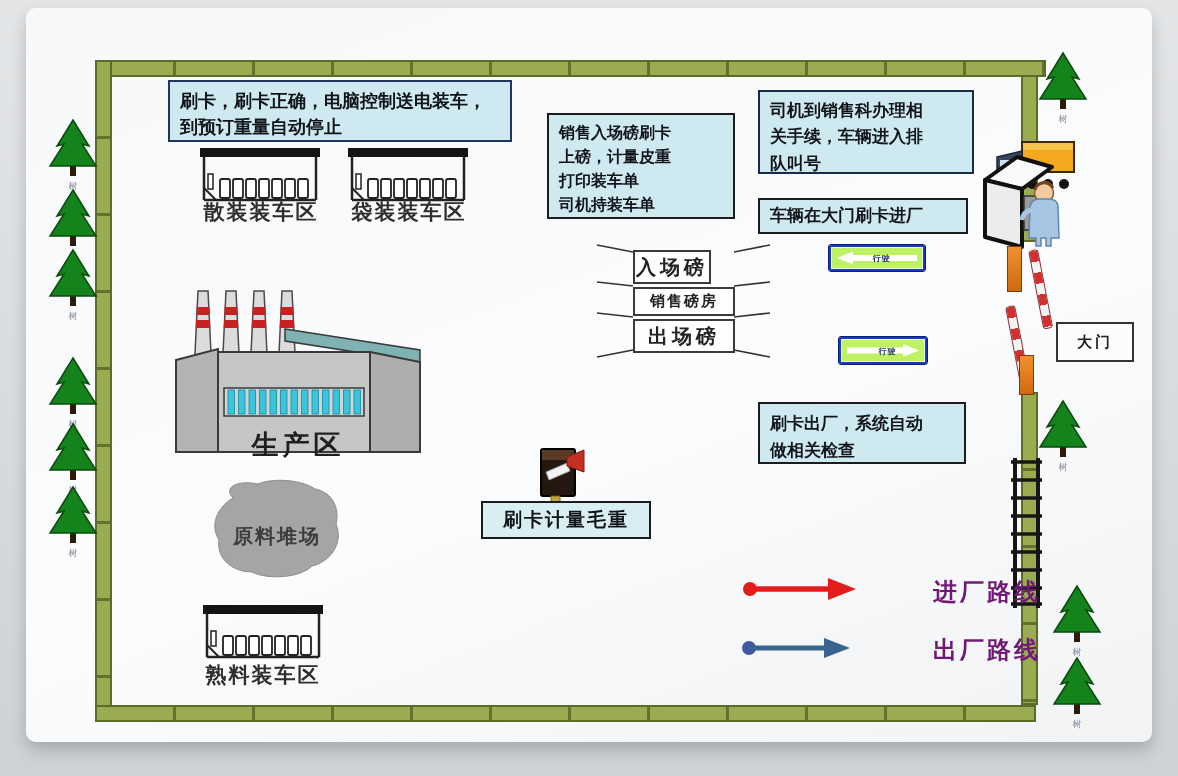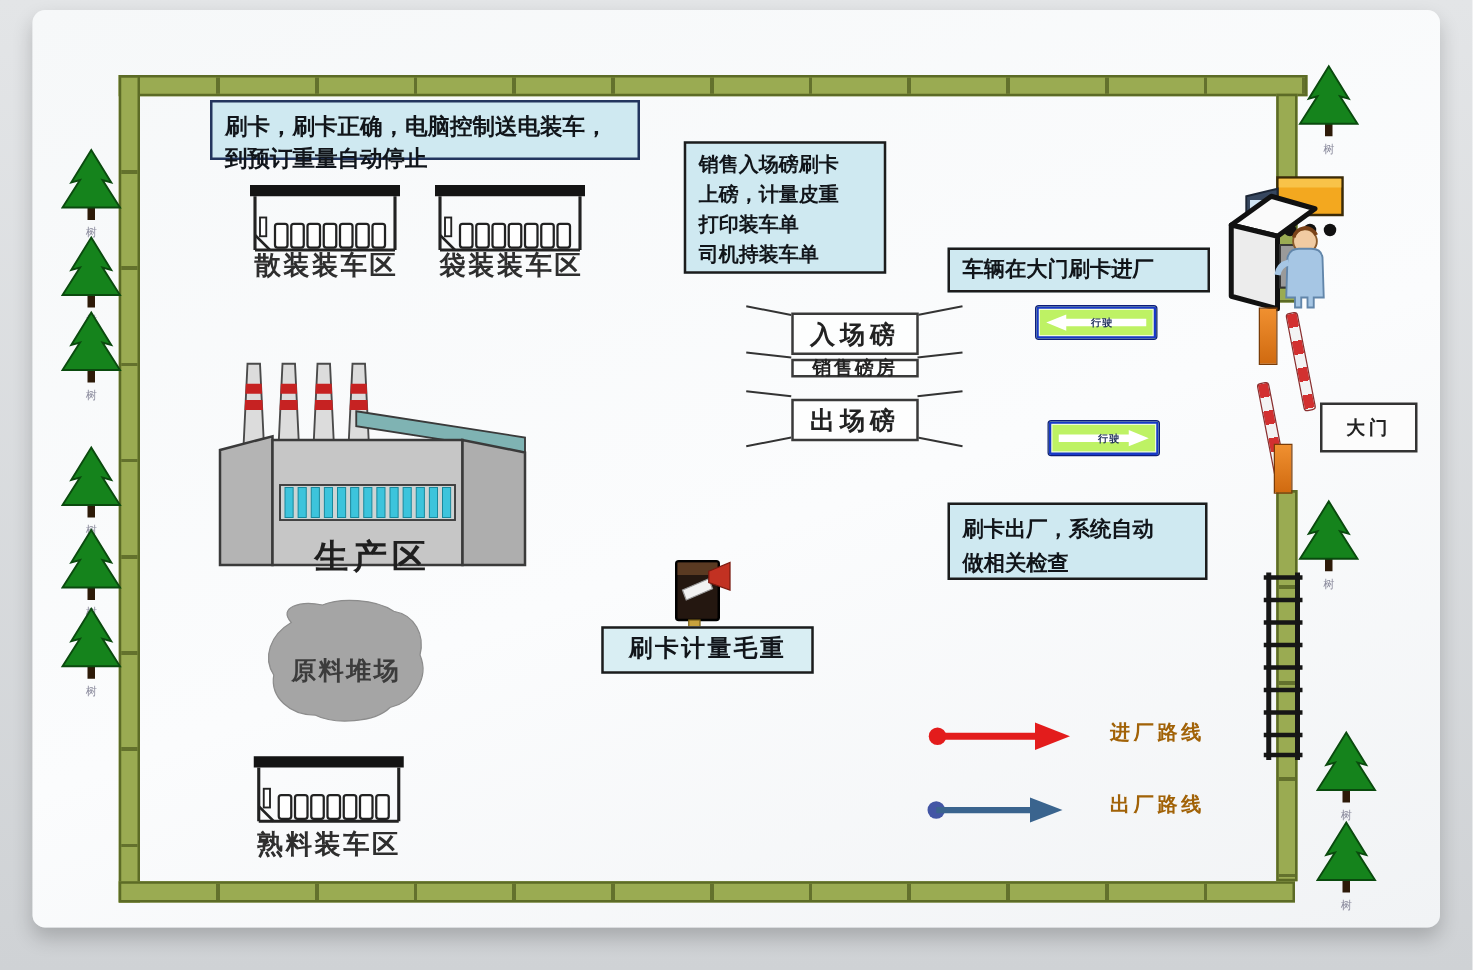--- a/index.html
+++ b/index.html
@@ -40,33 +40,33 @@
     background:repeating-linear-gradient(to bottom,#d23030 0 11px,#f3f3f3 11px 22px);
     transform-origin:50% 0;}
   .arm-1{left:1028px;top:250px;height:78px;transform:rotate(-11deg);}
   .arm-2{left:1005px;top:306px;height:80px;transform:rotate(-11deg);}
   
   .note{
     position:absolute;background:#cfe9f1;border:2px solid #23355e;
     font-weight:700;color:#11151a;white-space:pre-line;
     padding:6px 10px;line-height:1.45;box-sizing:border-box;z-index:4;
   }
-  .note-a{left:168px;top:80px;width:344px;height:48px;font-size:18px;}
-  .note-b{left:547px;top:113px;width:162px;height:106px;font-size:16px;border-color:#1c1c1c;line-height:1.5;}
+  .note-a{left:168px;top:80px;width:344px;height:62px;font-size:18px;}
+  .note-b{left:547px;top:113px;width:188px;height:106px;font-size:16px;border-color:#1c1c1c;line-height:1.5;}
   .note-c{left:758px;top:90px;width:216px;height:84px;font-size:17px;line-height:1.55;border-color:#1c2a4a;}
   .note-d{left:758px;top:198px;width:210px;height:36px;font-size:17px;display:flex;align-items:center;border-color:#1c1c1c;}
   .note-e{left:758px;top:402px;width:208px;height:62px;font-size:17px;line-height:1.6;border-color:#1c1c1c;}
   .note-f{left:481px;top:501px;width:170px;height:38px;font-size:19px;display:flex;align-items:center;justify-content:center;
     background:#d9eef3;border-color:#1c1c1c;letter-spacing:2px;}
   
   .scale-box{position:absolute;border:2px solid #3a3a3a;background:rgba(255,255,255,.65);
     display:flex;align-items:center;justify-content:center;font-weight:700;color:#222;
     letter-spacing:4px;z-index:4;box-sizing:border-box;}
-  .scale-1{left:633px;top:250px;width:102px;height:34px;font-size:20px;}
-  .scale-2{left:633px;top:287px;width:102px;height:15px;font-size:15px;letter-spacing:2px;}
+  .scale-1{left:633px;top:250px;width:78px;height:34px;font-size:20px;}
+  .scale-2{left:633px;top:287px;width:102px;height:29px;font-size:15px;letter-spacing:2px;}
   .scale-3{left:633px;top:319px;width:102px;height:34px;font-size:20px;}
   
   .sign{position:absolute;background:#bef264;border:1px solid #0c1c7a;border-radius:3px;z-index:4;
     box-shadow:inset 0 0 0 2px #1839c8,inset 0 0 0 3px rgba(255,255,255,.75);}
   .sign svg{display:block;}
   .sign .sign-text{position:absolute;left:55%;top:50%;transform:translate(-50%,-50%);
     font-size:8px;color:#24335e;font-weight:700;letter-spacing:1px;}
   .sign-left{left:828px;top:244px;width:96px;height:26px;}
   .sign-right{left:838px;top:336px;width:88px;height:27px;}
   
@@ -80,21 +80,21 @@
     border:2px solid #333;display:flex;align-items:center;justify-content:center;
     font-size:15px;font-weight:700;color:#222;letter-spacing:3px;z-index:4;box-sizing:border-box;}
   
   .card-points{
     position:absolute;left:328px;top:572px;width:240px;height:130px;z-index:4;box-sizing:border-box;
     background:linear-gradient(150deg,#ee7f9d 0%,#f6aebf 35%,#f3a2b5 55%,#e8718f 100%);
     border:2.5px solid #cf3158;padding:8px 0 0 14px;
   }
   .card-points .cp-item{font-size:13px;font-weight:700;color:#43121f;line-height:19px;letter-spacing:.5px;}
   
-  .legend-label{position:absolute;font-size:16px;color:#a16207;font-weight:600;letter-spacing:3px;z-index:4;}
+  .legend-label{position:absolute;font-size:24px;color:#701a75;font-weight:600;letter-spacing:3px;z-index:4;margin-left:45px;}
   .legend-entry{left:888px;top:576px;}
   .legend-exit{left:888px;top:634px;}
 </style>
 </head>
 <body>
 
 <div class="canvas">
   <div class="slide"></div>
 
   <div class="wall wall-h wall-top"></div>
@@ -289,20 +289,23 @@
   <div class="arm arm-1"></div>
   <div class="arm arm-2"></div>
   <div class="post post-2"></div>
 
   <div class="note note-a">刷卡，刷卡正确，电脑控制送电装车，
 到预订重量自动停止</div>
   <div class="note note-b">销售入场磅刷卡
 上磅，计量皮重
 打印装车单
 司机持装车单</div>
+  <div class="note note-c">司机到销售科办理相
+关手续，车辆进入排
+队叫号</div>
   <div class="note note-d">车辆在大门刷卡进厂</div>
   <div class="note note-e">刷卡出厂，系统自动
 做相关检查</div>
   <div class="note note-f">刷卡计量毛重</div>
 
   <div class="scale-box scale-1">入场磅</div>
   <div class="scale-box scale-2">销售磅房</div>
   <div class="scale-box scale-3">出场磅</div>
 
   <div class="sign sign-left">

